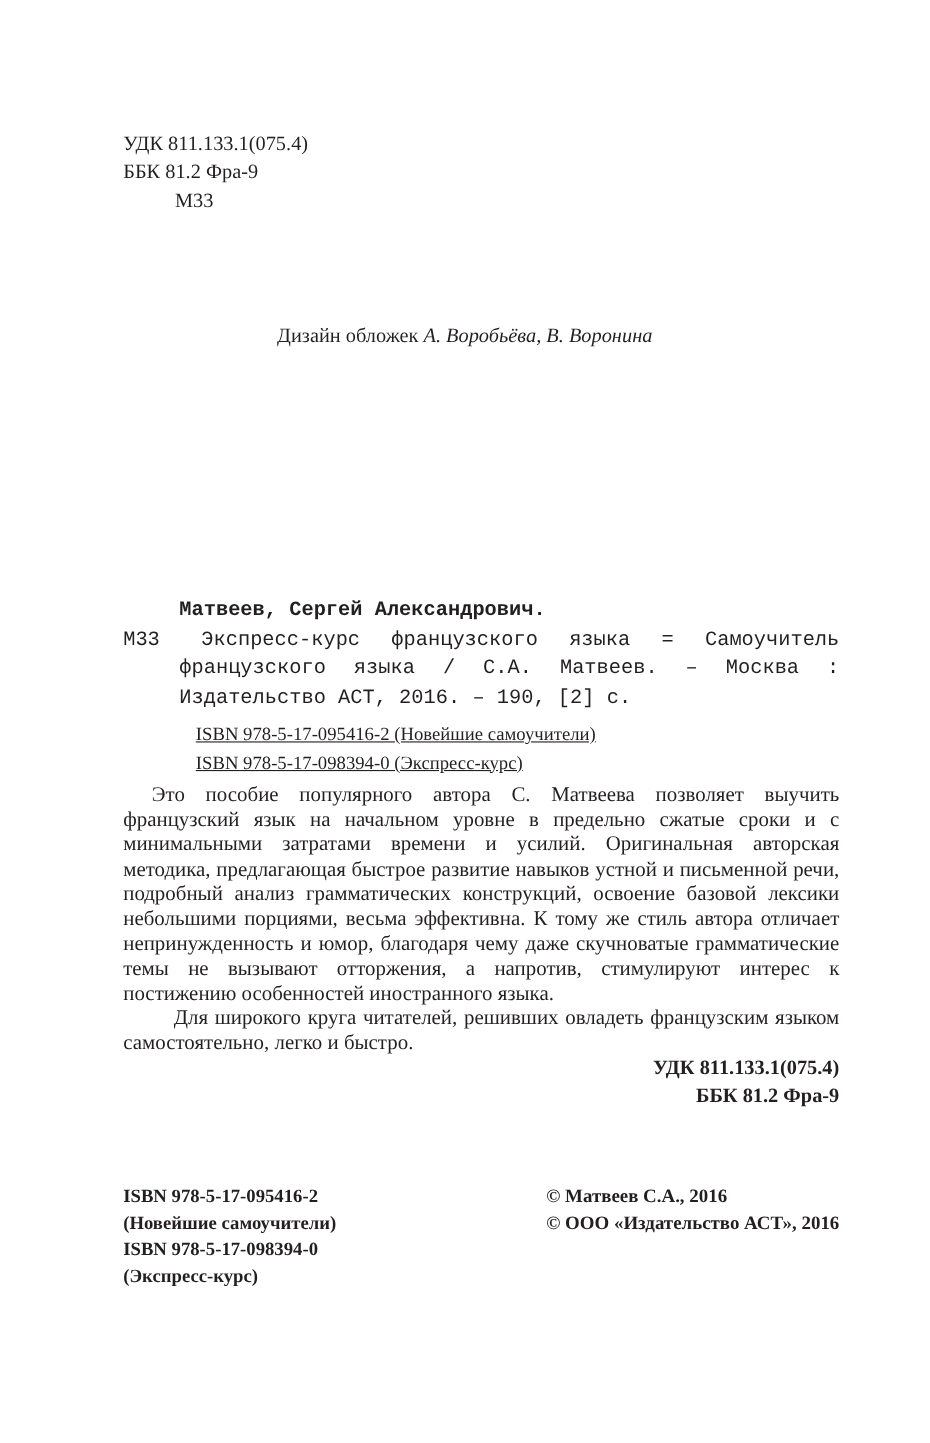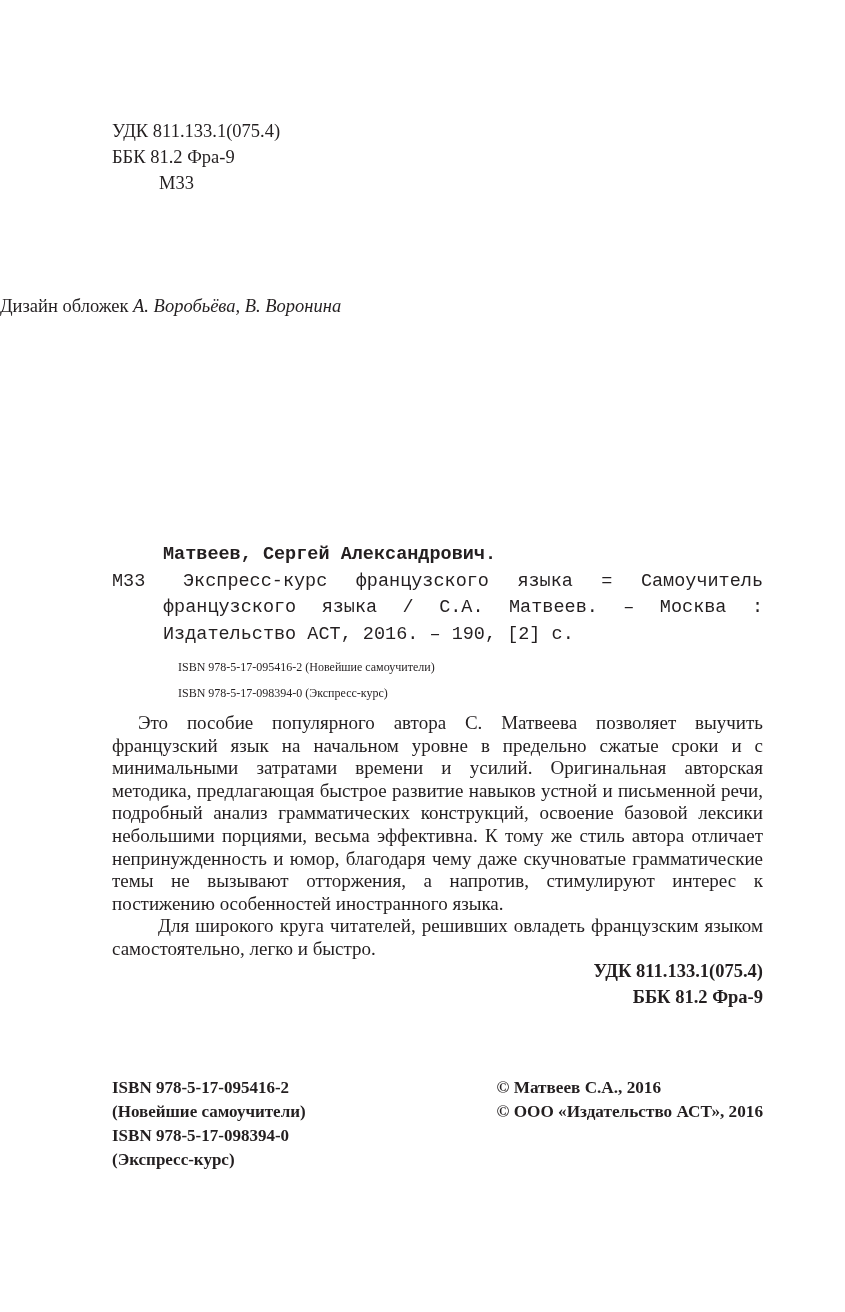--- a/index.html
+++ b/index.html
@@ -30,20 +30,21 @@
     padding-left: 47px;
     display: block;
   }
 
   
   .designer {
     position: absolute;
     left: 0;
     right: 0;
     top: 294px;
+    text-align: center;
     font-size: 18.5px;
     line-height: 24px;
   }
   .designer .names {
     font-style: italic;
   }
 
   
   .record {
     position: absolute;
@@ -73,23 +74,24 @@
   .record .entry .lead {
     display: inline-block;
     width: 20px;
   }
 
   
   .isbn-inner {
     position: absolute;
     left: 178px;
     top: 655px;
-    font-size: 12px;
+    font-size: 17px;
     line-height: 25.5px;
     white-space: nowrap;
+    text-decoration: underline;
   }
 
   
   .annotation {
     position: absolute;
     left: 112px;
     top: 712px;
     width: 651px;
     font-size: 19px;
     line-height: 22.6px;

